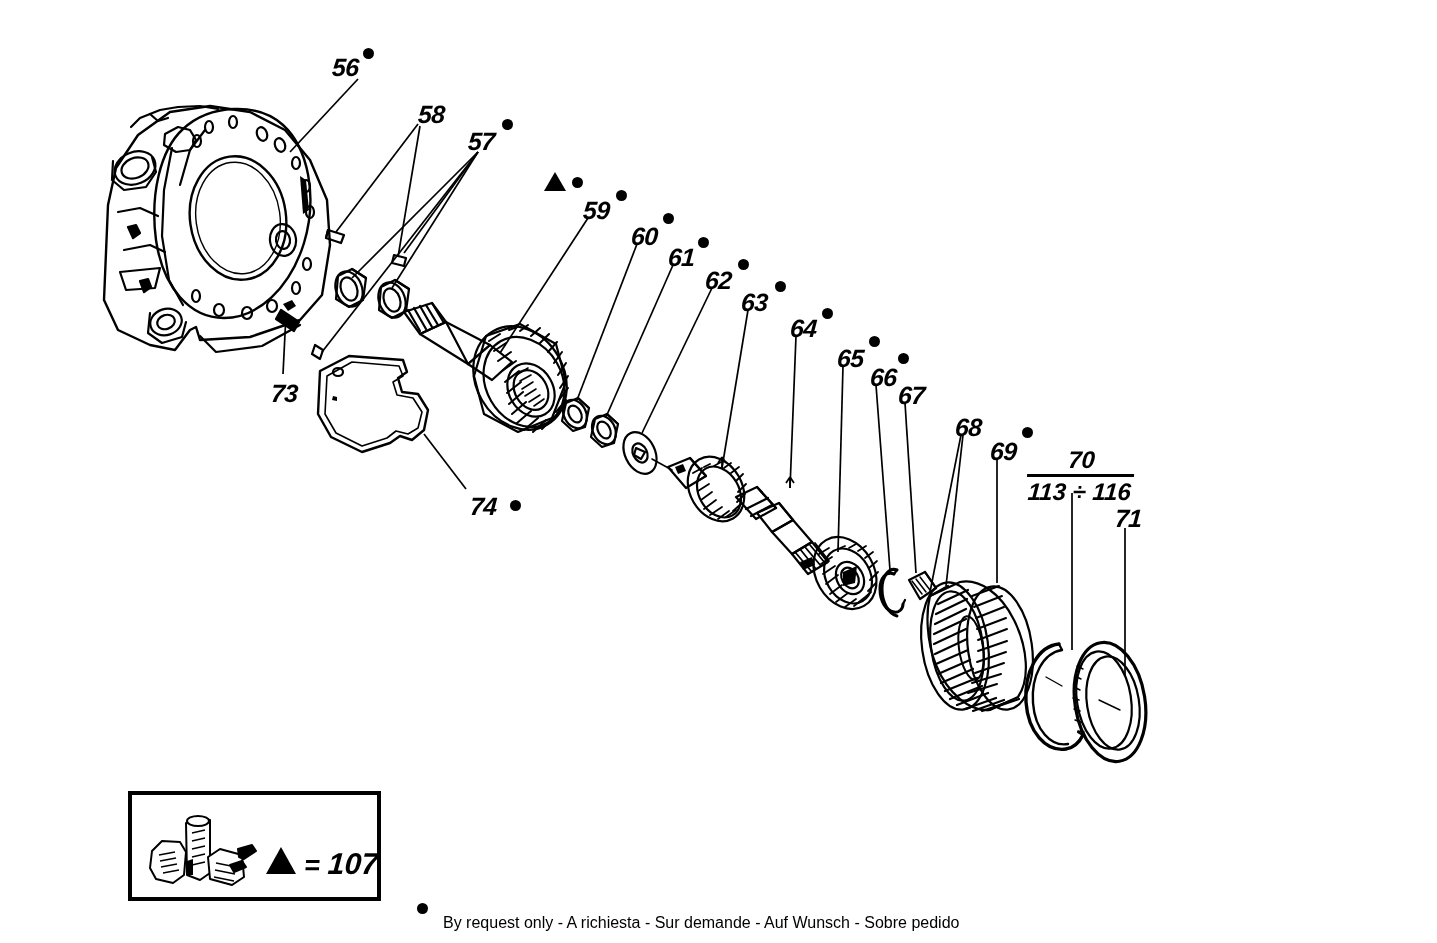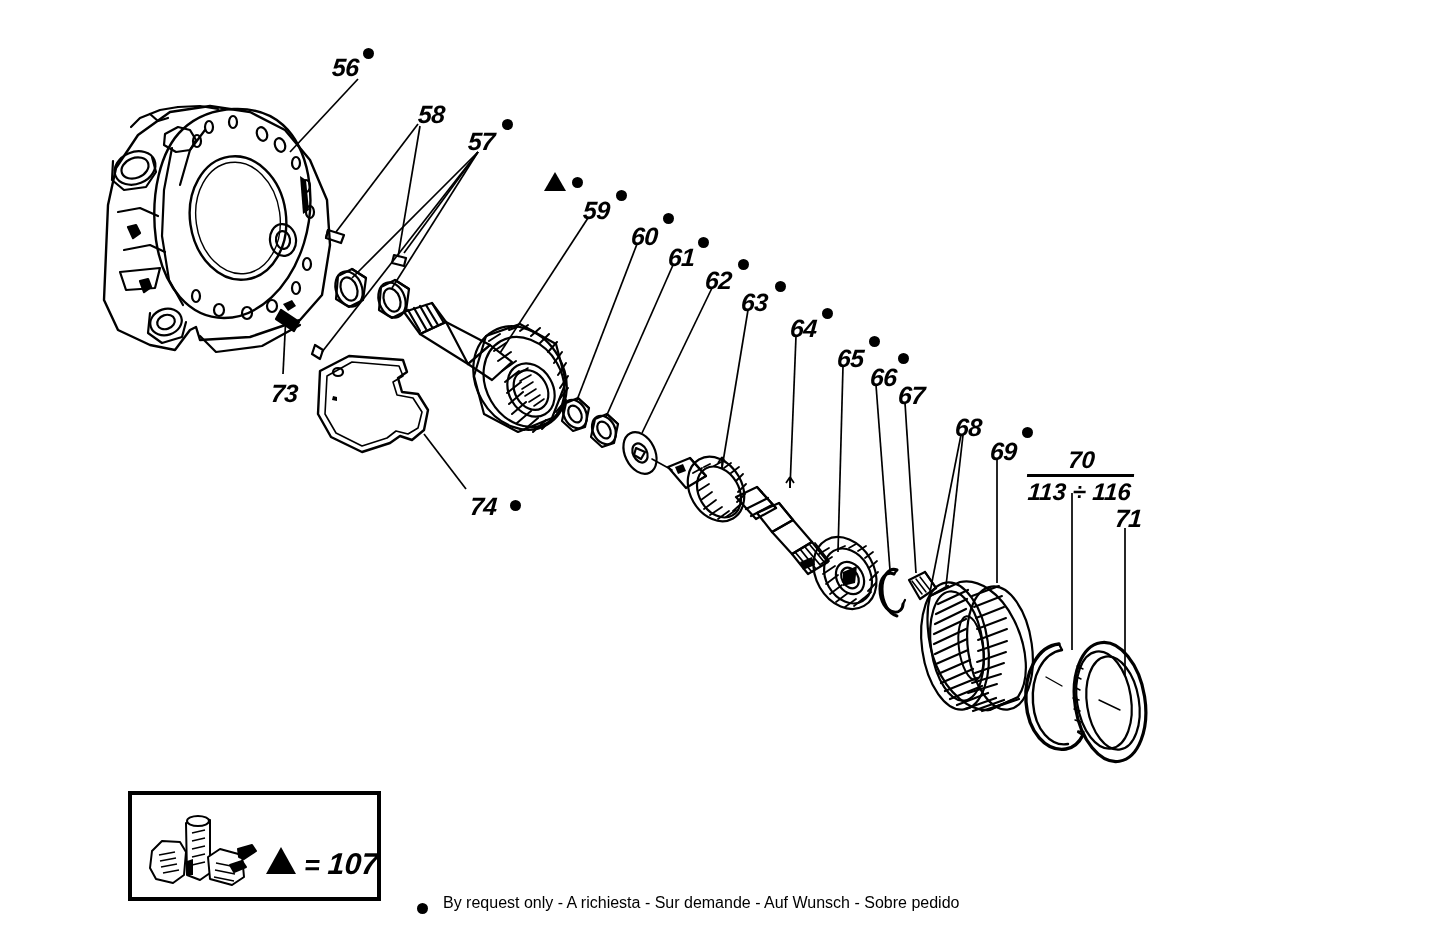--- a/index.html
+++ b/index.html
@@ -80,21 +80,21 @@
     position:absolute;left:196px;top:52px;
     font-size:30px;font-weight:700;font-style:italic;
     letter-spacing:0px;
     transform:skewX(-4deg);
   }
   #legend-icon{position:absolute;left:14px;top:16px;width:112px;height:82px;}
   #footer-dot{
     position:absolute;left:417px;top:903px;
     width:11px;height:11px;border-radius:50%;background:#000;
   }
-  #footer-text{position:absolute;left:443px;top:894px;white-space:nowrap;}
+  #footer-text{position:absolute;left:443px;top:914px;white-space:nowrap;}
 </style>
 </head>
 <body>
 
 <div id="stage">
 
   <svg id="art" viewBox="0 0 1437 943">
     <defs>
       <g id="gear-teeth"></g>
     </defs>

